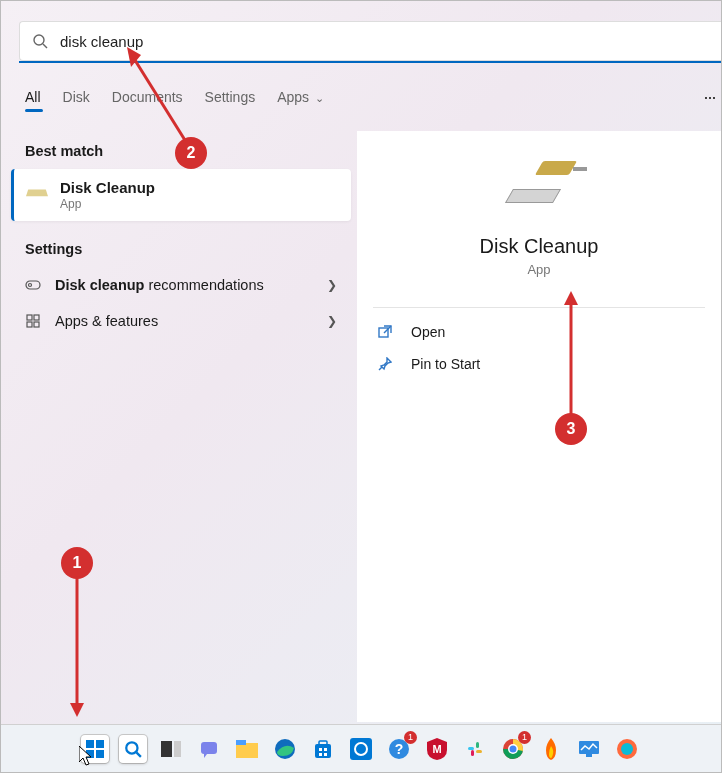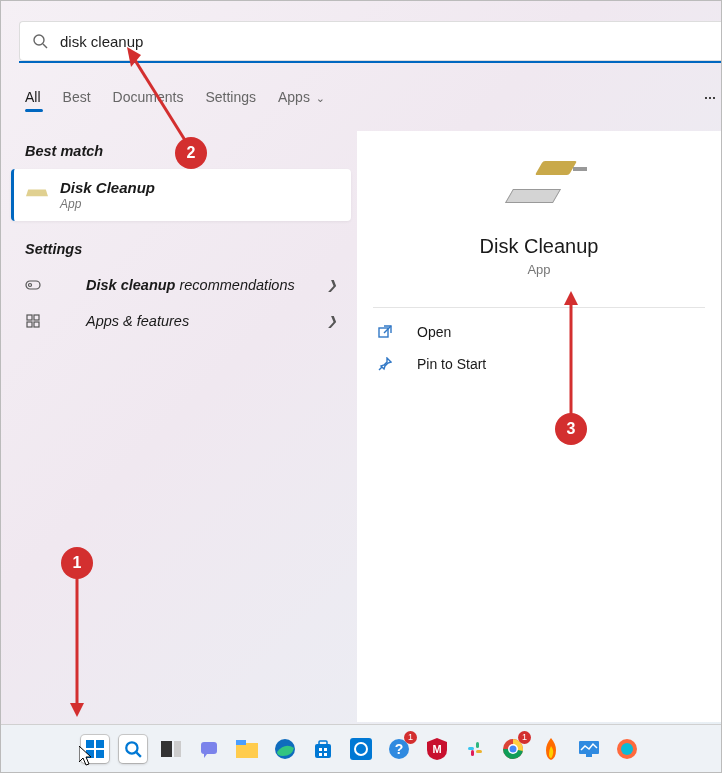--- a/index.html
+++ b/index.html
@@ -72,21 +72,20 @@
     font-size: 18px;
     color: #222;
     letter-spacing: -2px;
     cursor: pointer;
   }
   .left-col {
     position: absolute;
     left: 10px;
     top: 130px;
     width: 340px;
-    font-style: italic;
   }
   .sec-hdr {
     font-size: 14.5px;
     font-weight: 600;
     color: #1a1a1a;
     padding: 12px 14px 10px;
   }
   .best-item {
     background: #fff;
     border-left: 3px solid #0067c0;
@@ -109,21 +108,20 @@
     content:""; position:absolute; bottom:-6px; left:0; right:0; height:6px;
     background:#bbb; border-radius:0 0 3px 3px;
   }
   .set-item {
     display: flex;
     align-items: center;
     padding: 10px 14px;
     font-size: 14.5px;
     color: #1a1a1a;
     cursor: pointer;
-    gap: 31px;
   }
   .set-item .sic { width:16px; display:flex; justify-content:center; color:#555; margin-right:14px; font-size:13px; }
   .set-item .bold { font-weight: 600; }
   .set-item .chev { margin-left:auto; color:#555; font-size:12px; }
   .right-col {
     position: absolute;
     left: 356px;
     top: 130px;
     right: 0;
     bottom: 50px;
@@ -152,21 +150,21 @@
     position:absolute; bottom:0; left:0;
     width:48px; height:14px;
     background:#d4d4d4;
     transform: skewX(-30deg);
     border:1px solid #999;
   }
   .detail-title { font-size: 20px; color:#1a1a1a; }
   .detail-sub { font-size: 13px; color:#777; margin-top:4px; margin-bottom: 30px; }
   .divider { height:1px; background:#e4e4e4; margin: 0 16px 8px; }
   .action {
-    display:flex; align-items:center; gap:24px;
+    display:flex; align-items:center; gap:18px;
     padding: 8px 20px;
     font-size: 14px;
     color:#1a1a1a;
     cursor:pointer;
   }
   .action .aic { width:16px; color:#3178c6; display:flex; justify-content:center; }
   .taskbar {
     position:absolute;
     bottom:0; left:0; right:0;
     height:48px;
@@ -228,21 +226,21 @@
     <circle cx="7" cy="7" r="5"></circle>
       <line x1="11" y1="11" x2="15" y2="15"></line>
   </svg>
   <input class="search-input" value="disk cleanup" style="">
 </div>
 <div class="search-underline"></div>
 
 <div class="tabs">
   <span class="tab active">All</span>
   <span class="tab-underline"></span>
-  <span class="tab">Best</span>
+  <span class="tab">Disk</span>
   <span class="tab">Documents</span>
   <span class="tab">Settings</span>
   <span class="tab">
     <span>Apps</span>
     <span style="font-size:11px;margin-left:2px">⌄</span>
   </span>
   <span class="dots">···</span>
 </div>
 
 <div class="left-col">

